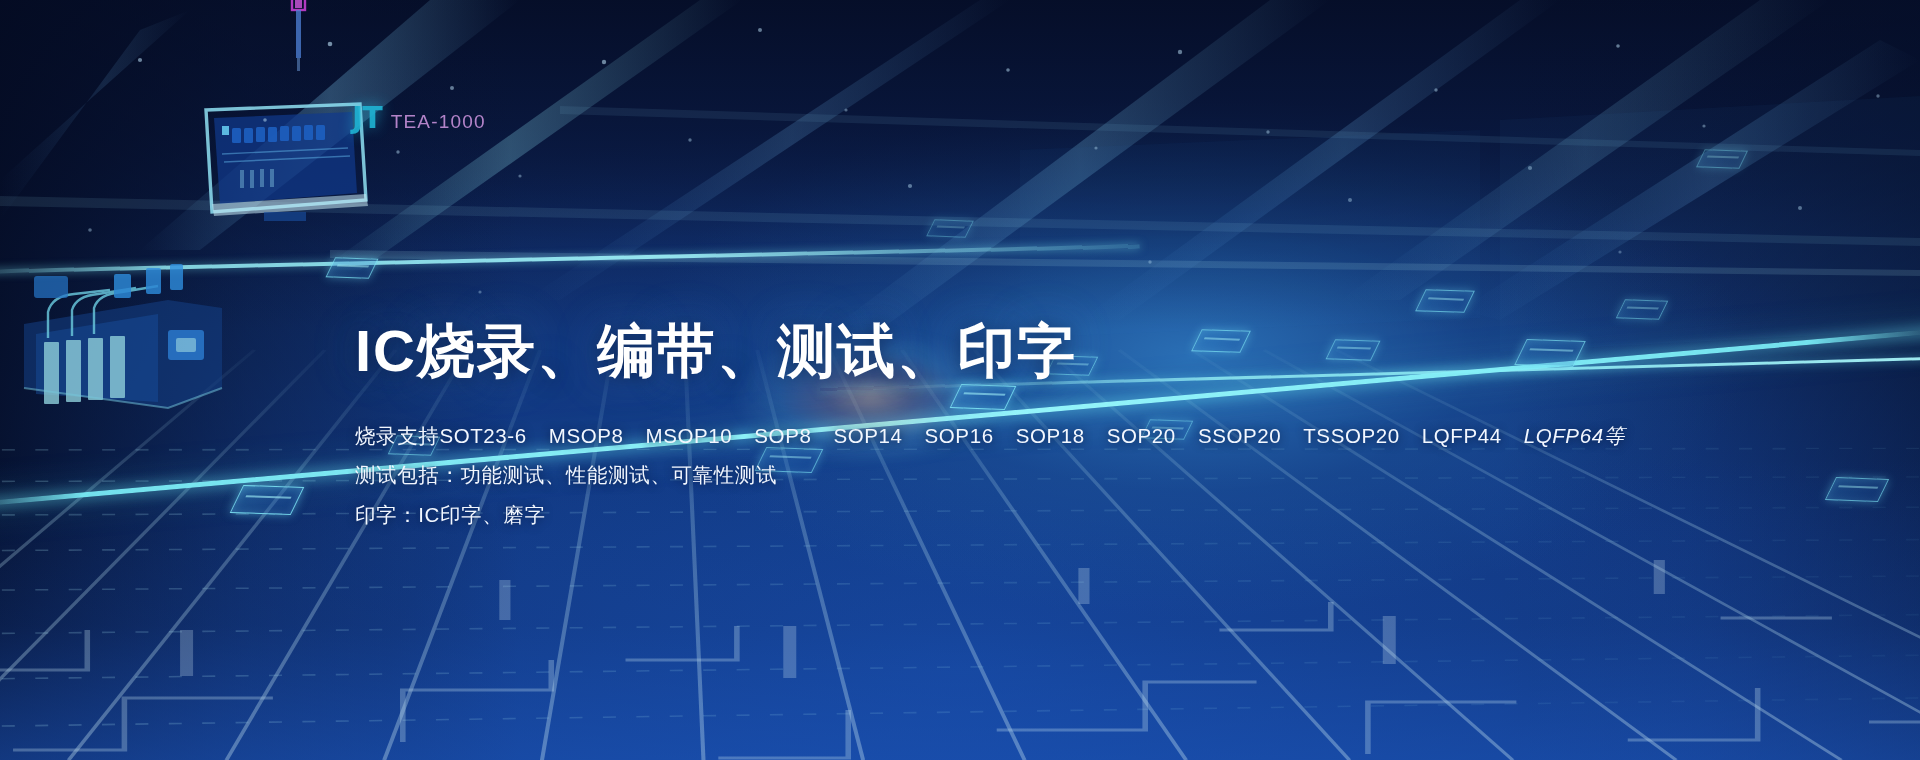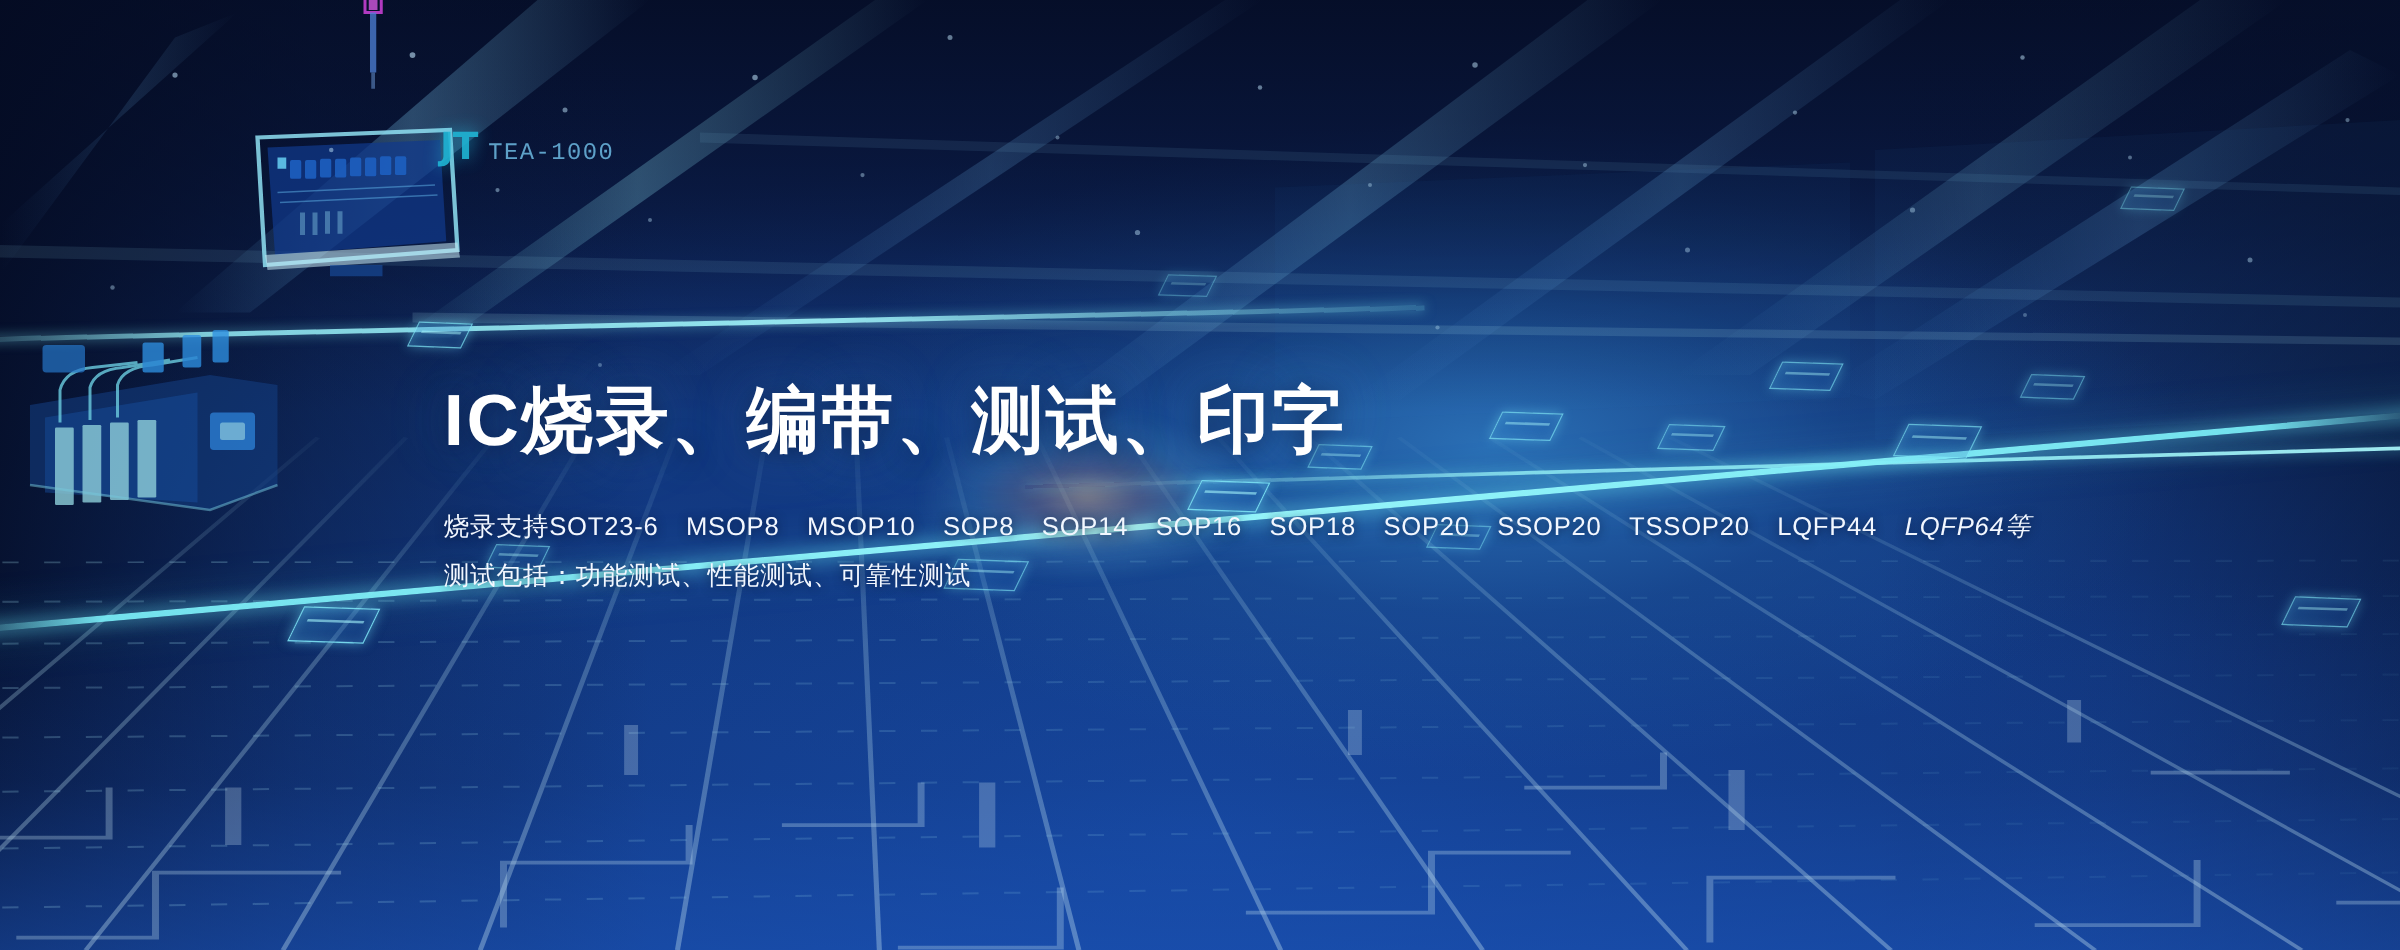--- a/index.html
+++ b/index.html
@@ -118,35 +118,35 @@
     opacity:.9;
   }
   .brand-jt{
     font-size:30px; font-weight:700; letter-spacing:-1px;
     color:#1fb6d6;
     text-shadow:0 0 14px rgba(40,190,225,.75);
     font-family:"DejaVu Sans",sans-serif;
   }
   .brand-model{
     font-size:19px; letter-spacing:1.2px;
-    color:#7dd3fc; opacity:.82;
-    font-family:Liberation Mono, monospace;
+    color:#f0abfc; opacity:.82;
+    font-family:Liberation Sans, sans-serif;
   }
 
   
   .burst{
     position:absolute; left:735px; top:330px; width:270px; height:135px;
     background:radial-gradient(ellipse at center, rgba(255,190,130,.42) 0%, rgba(230,140,110,.22) 22%, rgba(110,190,225,.16) 48%, rgba(60,150,215,0) 72%);
     filter:blur(4px);
     pointer-events:none;
   }
 
   
   .content{
-    position:absolute; left:355px; top:305px; width:1260px;
+    position:absolute; left:355px; top:319px; width:1260px;
     z-index:14;
   }
   .headline{
     margin:0;
     font-size:58px;
     line-height:1.12;
     font-weight:700;
     color:#ffffff;
     letter-spacing:2px;
     text-shadow:0 2px 18px rgba(8,26,66,.75), 0 0 44px rgba(70,150,225,.45);
@@ -423,16 +423,17 @@
 
   <div class="content">
     <h1 class="headline">IC烧录、编带、测试、印字</h1>
 
     <div class="sublist">
       <div class="subline">
         <span class="pkg" style="margin-right:0">烧录支持</span><span class="pkg">SOT23-6</span><span class="pkg">MSOP8</span><span class="pkg">MSOP10</span><span class="pkg">SOP8</span><span class="pkg">SOP14</span><span class="pkg">SOP16</span><span class="pkg">SOP18</span><span class="pkg">SOP20</span><span class="pkg">SSOP20</span><span class="pkg">TSSOP20</span><span class="pkg">LQFP44</span><span class="pkg">LQFP64等</span>
       </div>
 
       <div class="subline">测试包括：功能测试、性能测试、可靠性测试</div>
+      <div class="subline">印字：IC印字、磨字</div>
     </div>
   </div>
 
 </div>
 
 </body></html>

